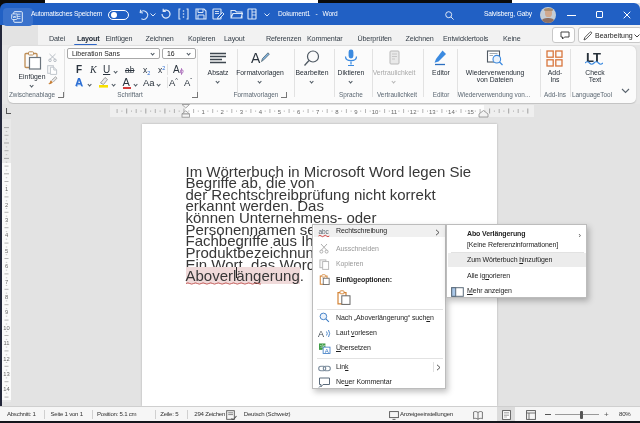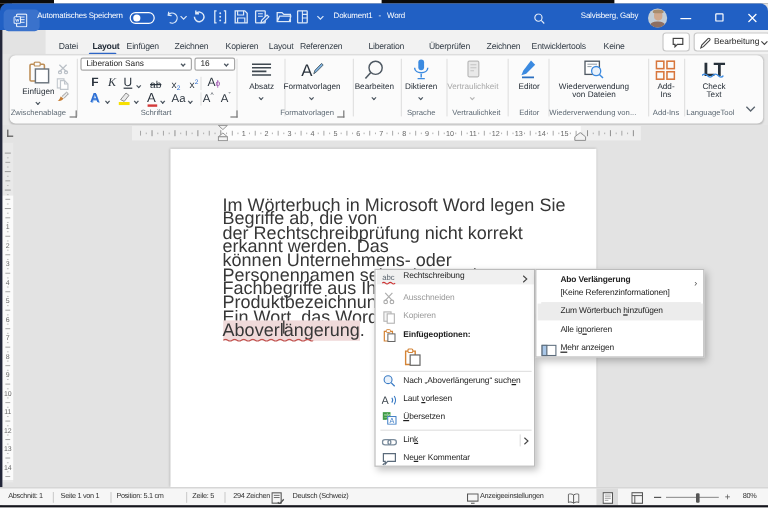--- a/index.html
+++ b/index.html
@@ -132,22 +132,22 @@
     </svg>
 </div>
 
 <div class="abs" id="tabrow">
   <div class="tab" style="left:11px;">Datei</div>
   <div class="tab" id="starttab" style="left:39px;">Layout</div>
   <div class="tab" style="left:67.5px;">Einfügen</div>
   <div class="tab" style="left:107.5px;">Zeichnen</div>
   <div class="tab" style="left:150px;">Kopieren</div>
   <div class="tab" style="left:186px;text-align:right;">Layout</div>
-  <div class="tab" style="left:212px;text-align:right;">Referenzen</div>
-  <div class="tab" style="left:269px;">Liberation</div>
+  <div class="tab" style="left:228px;text-align:right;">Referenzen</div>
+  <div class="tab" style="left:269px;">Kommentar</div>
   <div class="tab" style="left:319.5px;">Überprüfen</div>
   <div class="tab" style="left:367.5px;">Zeichnen</div>
   <div class="tab" style="left:405px;">Entwicklertools</div>
   <div class="tab" style="left:465px;">Keine</div>
   <div class="abs" id="startline"></div>
 
   <div class="abs" style="left:514px; top:1.5px; width:23px; height:16px; background:#fff; border:1px solid #c8c8c8; border-radius:3px;">
     <svg style="position:absolute; left:6.5px; top:3px;" width="10" height="9" viewBox="0 0 10 9">
       <path d="M1 1 H9 V6 H4.5 L2.5 8 V6 H1 Z" fill="none" stroke="#444" stroke-width="1"></path>
     </svg>
@@ -300,21 +300,21 @@
 
   <svg class="abs" style="left:546px; top:5px;" width="17" height="17" viewBox="0 0 17 17">
     <rect x="1" y="1" width="6.2" height="6.2" fill="none" stroke="#d8763c" stroke-width="1.3"></rect>
     <rect x="9.8" y="1" width="6.2" height="6.2" fill="none" stroke="#d8763c" stroke-width="1.3"></rect>
     <rect x="1" y="9.8" width="6.2" height="6.2" fill="none" stroke="#d8763c" stroke-width="1.3"></rect>
     <rect x="9.8" y="9.8" width="6.2" height="6.2" fill="none" stroke="#d8763c" stroke-width="1.3"></rect>
   </svg>
   <div class="rbtnlab" style="left:540px; top:23.5px; width:30px;">Add-<br>Ins</div>
   <div class="rlabel" style="left:505px;">Add-Ins</div>
 
-  <div class="abs" style="left:586px; top:5px; font-size:16px; font-weight:bold; color:#27313a;">LT</div>
+  <div class="abs" style="left:586px; top:5px; font-size:13px; font-weight:bold; color:#27313a;">LT</div>
   <svg class="abs" style="left:585px; top:15px;" width="18" height="5" viewBox="0 0 18 5">
     <path d="M0 3 Q2.25 0.5 4.5 3 T9 3 T13.5 3 T18 3" fill="none" stroke="#3b8ae0" stroke-width="1.2"></path>
   </svg>
   <div class="rbtnlab" style="left:580px; top:23.5px; width:30px;">Check<br>Text</div>
   <div class="rlabel" style="left:542px;">LanguageTool</div>
 
   <svg class="abs" style="left:621px; top:43px;" width="9" height="6" viewBox="0 0 9 6">
     <path d="M1 1 L4.5 4.5 L8 1" fill="none" stroke="#5a646e" stroke-width="1.1"></path>
   </svg>
 </div>

